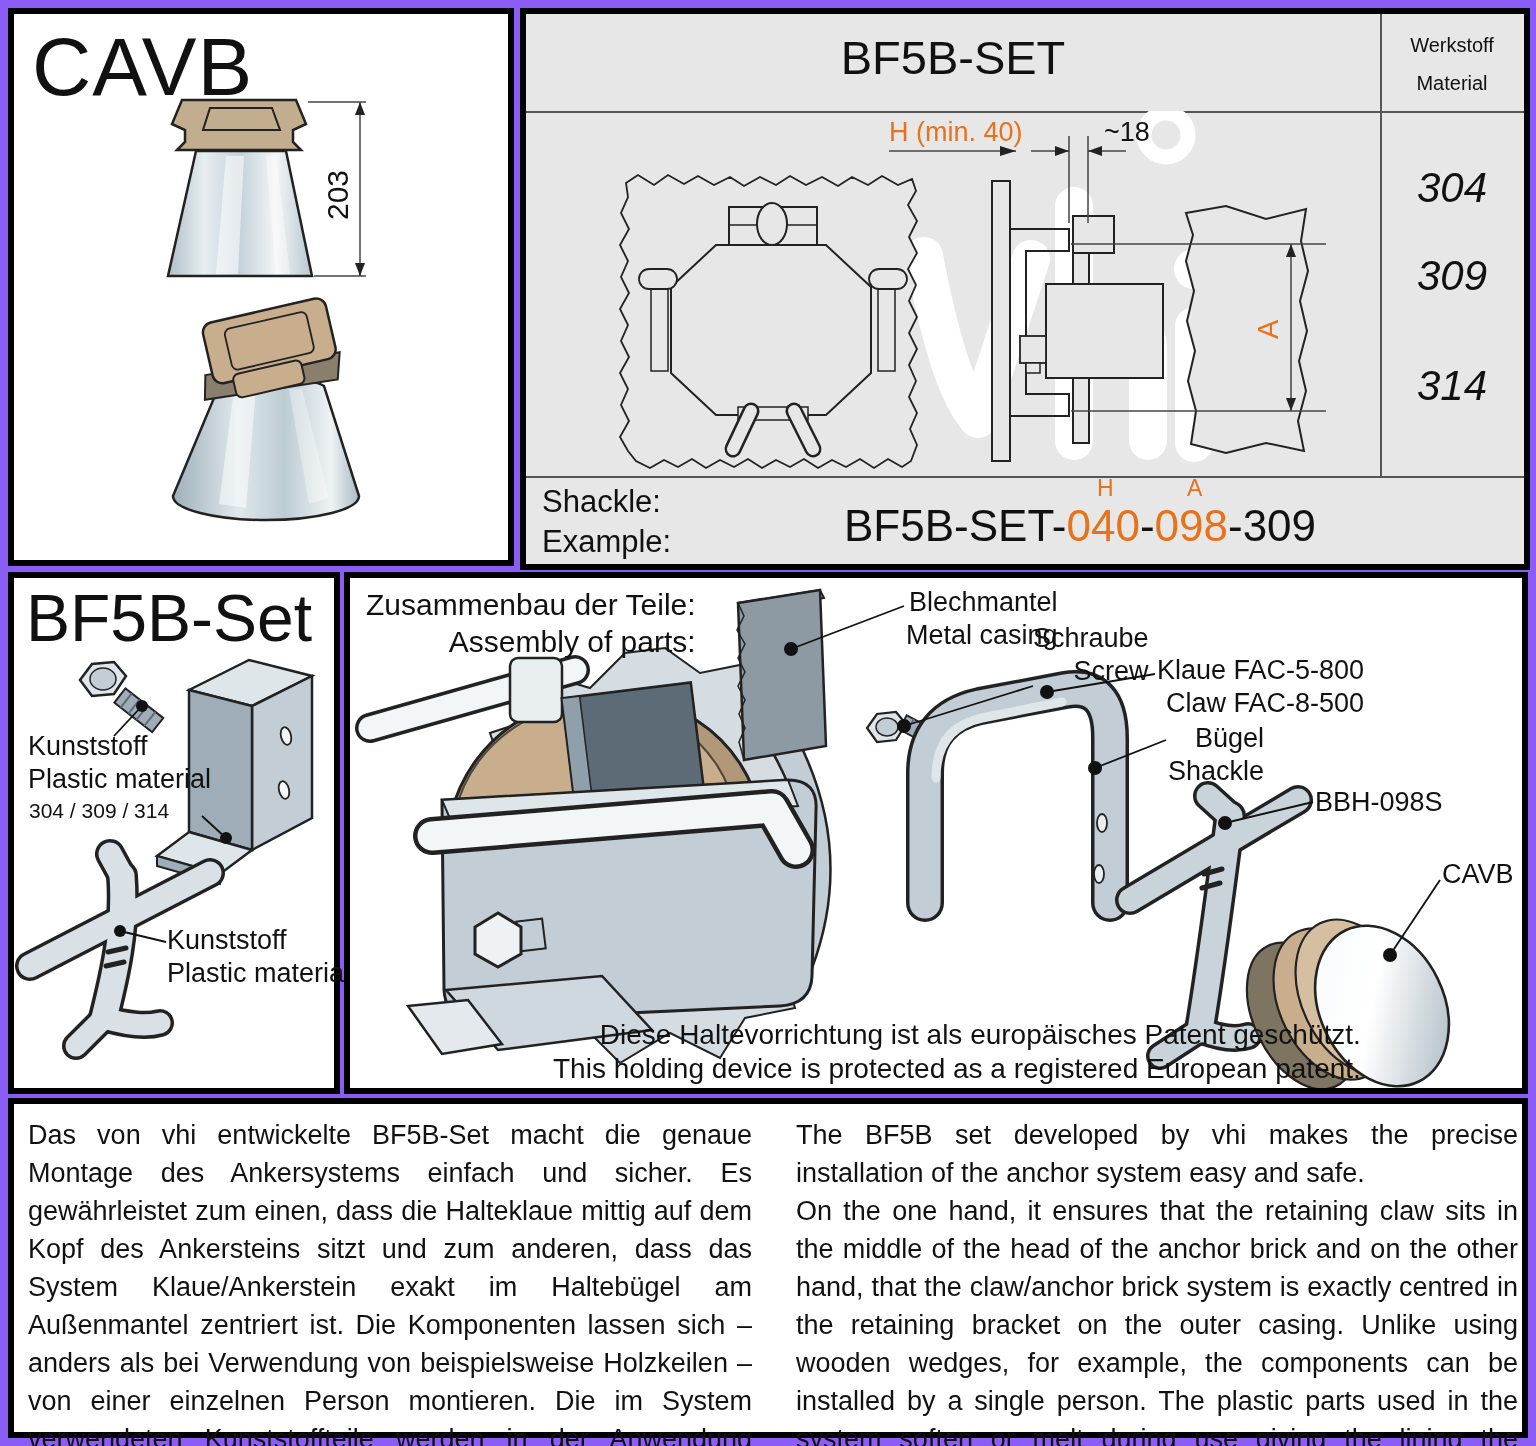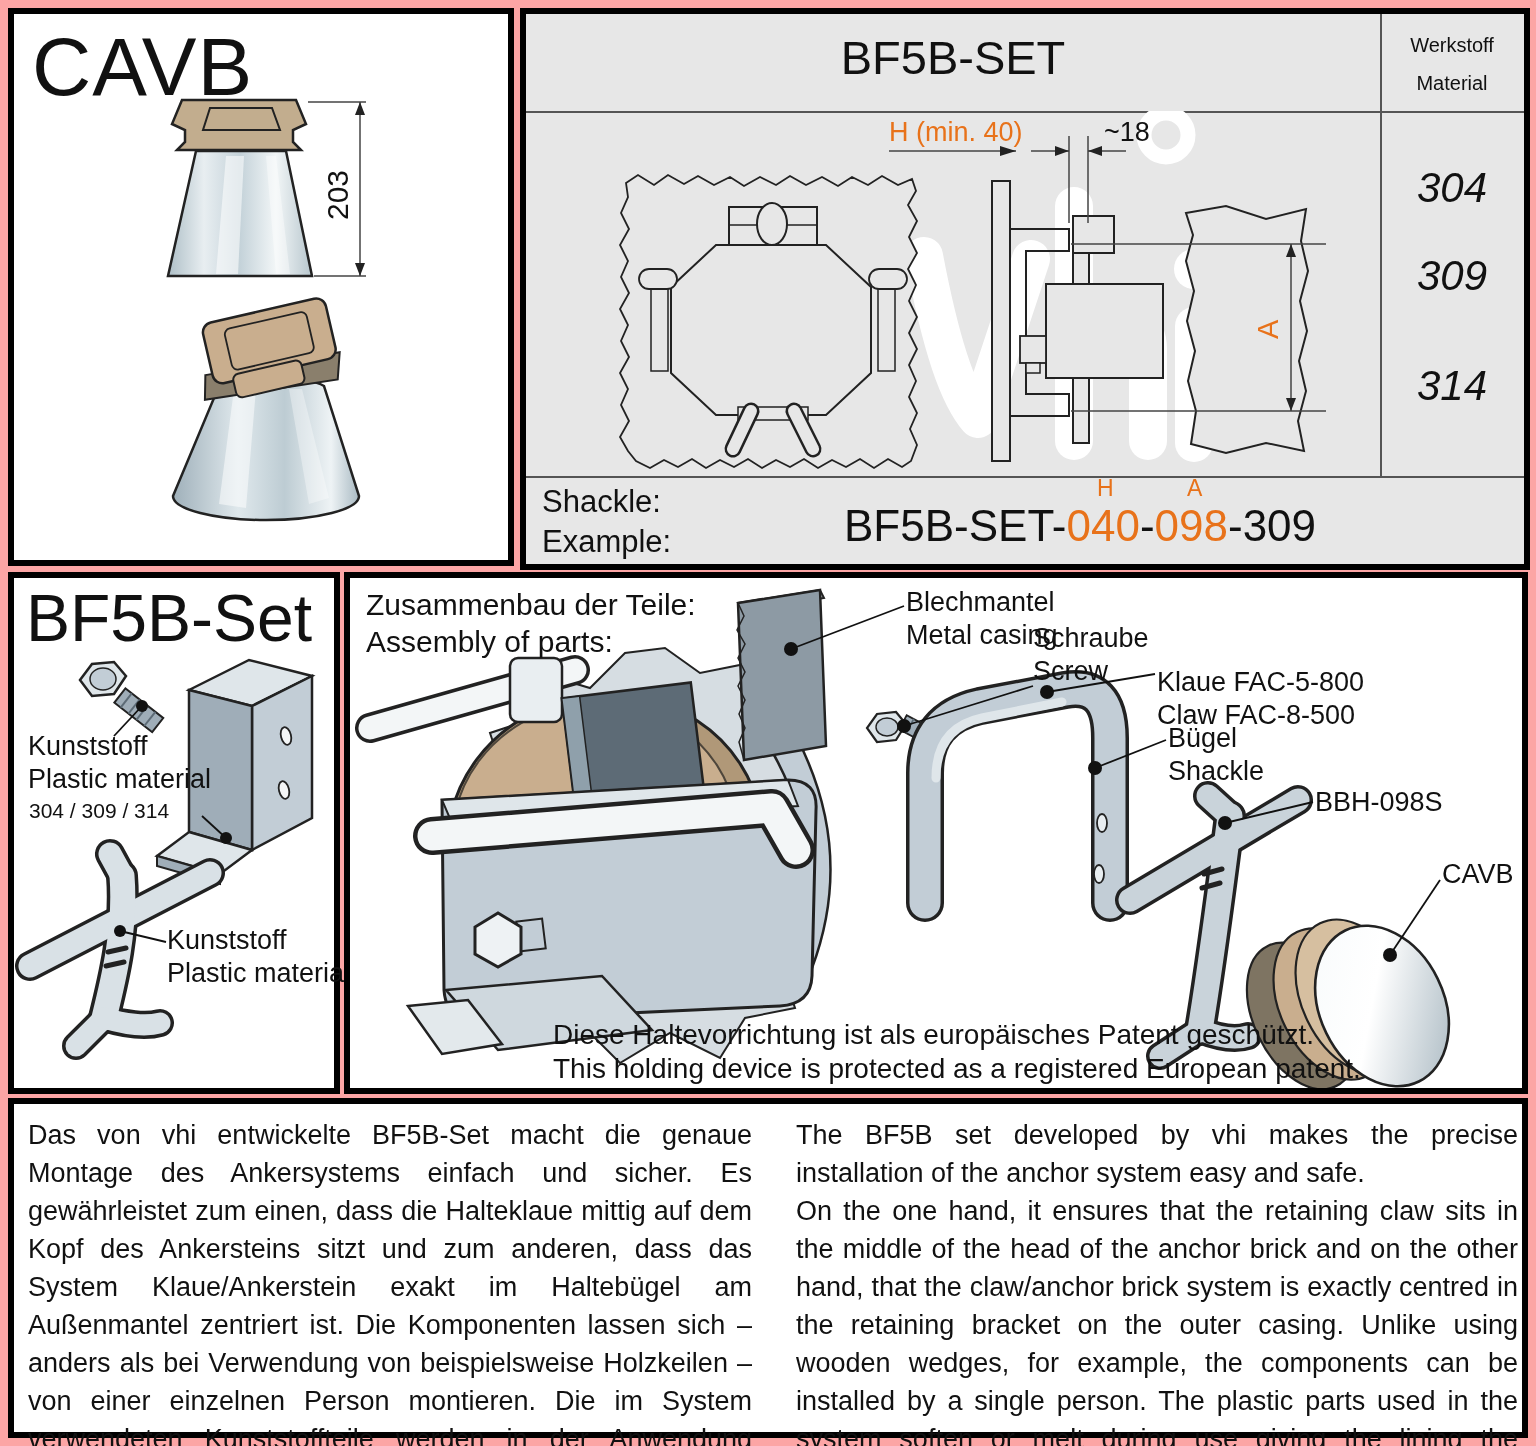--- a/index.html
+++ b/index.html
@@ -1,16 +1,16 @@
 <!DOCTYPE html>
 <html><head>
 <meta charset="utf-8">
 <style>
   html,body{margin:0;padding:0;background:#fff;}
-  .page{position:relative;width:1536px;height:1446px;background:#fca5a5;
+  .page{position:relative;width:1536px;height:1446px;background:#8b5cf6;
         font-family:"Liberation Sans",sans-serif;color:#111;overflow:hidden;}
   .panel{position:absolute;border:6px solid #000;background:#fff;box-sizing:border-box;}
   .abs{position:absolute;}
   svg{display:block;}
   svg text{font-family:"Liberation Sans",sans-serif;}
   .diagram-label{font-size:27px;line-height:33px;color:#111;white-space:nowrap;}
   .orange{color:#e8721a;}
   
   #panel-cavb{left:8px;top:8px;width:506px;height:558px;}
   .cavb-title{left:18px;top:6px;font-size:82px;letter-spacing:1px;}
@@ -21,21 +21,21 @@
   .hline{position:absolute;left:0;width:998px;height:0;border-top:2px solid #555;}
   .vline{position:absolute;top:0;left:854px;width:0;height:462px;border-left:2px solid #555;}
   .mat-val{left:856px;width:140px;text-align:center;font-size:42px;font-style:italic;}
   .ex-label{left:16px;top:468px;font-size:31px;line-height:40px;}
   .code-wrap{left:318px;top:487px;font-size:44px;white-space:nowrap;}
   .code-mark{position:absolute;top:-26px;font-size:23px;color:#e8721a;}
   
   #panel-parts{left:8px;top:572px;width:332px;height:522px;}
   .parts-title{left:12px;top:2px;font-size:66px;}
   
-  #panel-assembly{left:344px;top:572px;width:1184px;height:522px;}
+  #panel-assembly{left:344px;top:572px;width:1184px;height:522px;text-align:right;}
   .asm-title{left:16px;top:8px;font-size:30px;line-height:37px;}
   .patent{left:203px;top:440px;font-size:28px;line-height:34px;}
   
   #panel-text{left:8px;top:1098px;width:1520px;height:340px;}
   .txtcol{position:absolute;top:12px;font-size:27px;line-height:38px;text-align:justify;}
   .txtcol p{margin:0;}
   #col-de{left:14px;width:724px;}
   #col-en{left:782px;width:722px;}
 </style>
 </head>
@@ -347,21 +347,21 @@
       <div>Assembly of parts:</div>
     </div>
     <div class="abs diagram-label" style="left:556px;top:8px;">
       <div>Blechmantel</div>
       <div>Metal casing</div>
     </div>
     <div class="abs diagram-label" style="left:683px;top:44px;">
       <div>Schraube</div>
       <div>Screw</div>
     </div>
-    <div class="abs diagram-label" style="left:807px;top:76px;margin-top:12px;">
+    <div class="abs diagram-label" style="left:807px;top:76px;">
       <div>Klaue FAC-5-800</div>
       <div>Claw FAC-8-500</div>
     </div>
     <div class="abs diagram-label" style="left:818px;top:144px;">
       <div>Bügel</div>
       <div>Shackle</div>
     </div>
     <div class="abs diagram-label" style="left:965px;top:208px;">BBH-098S</div>
     <div class="abs diagram-label" style="left:1092px;top:280px;">CAVB</div>
     <div class="abs patent">

